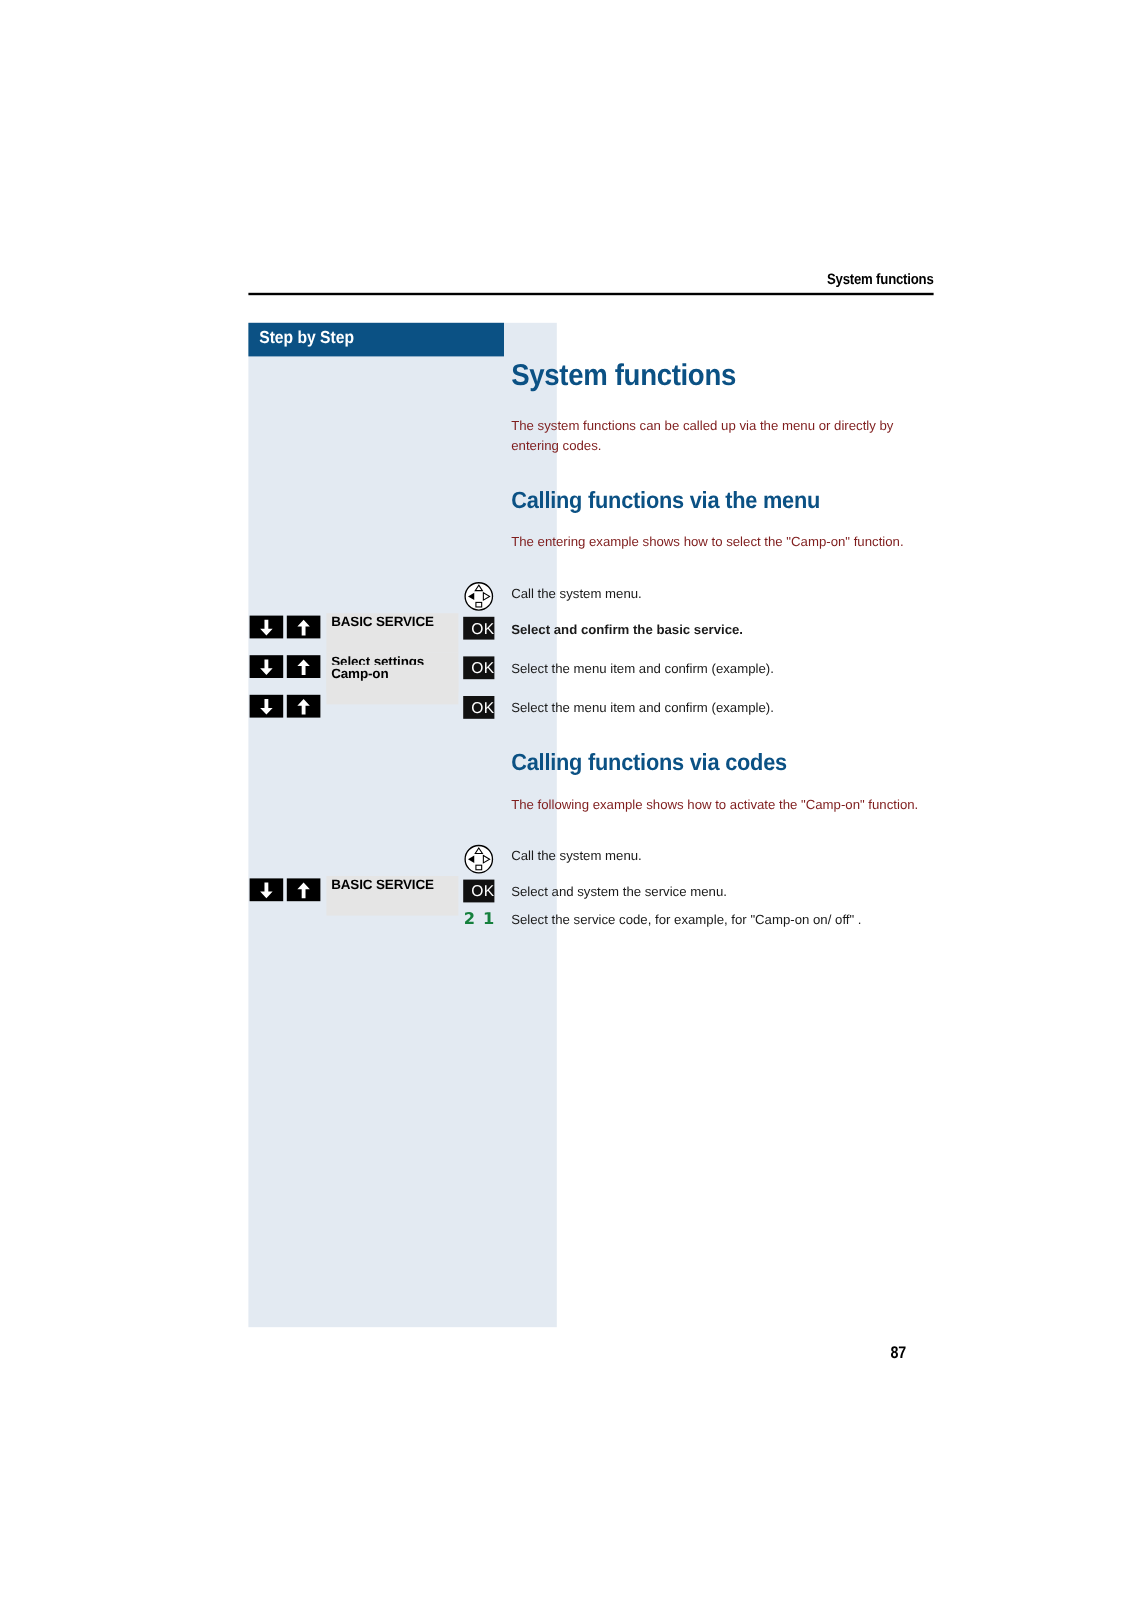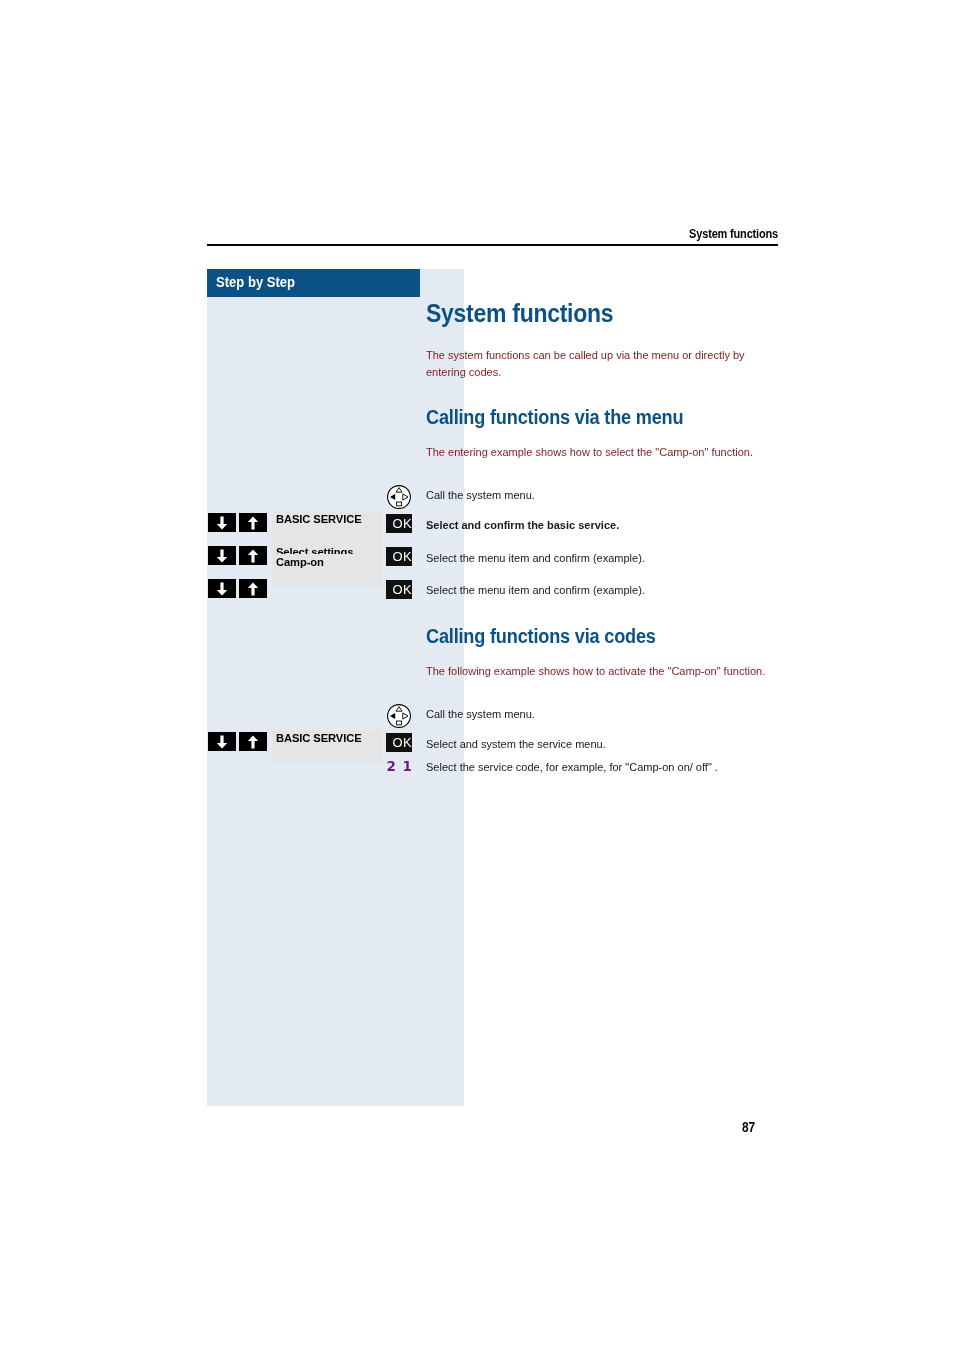--- a/index.html
+++ b/index.html
@@ -151,21 +151,21 @@
     letter-spacing: 0.3px;
     text-align: right;
     line-height: 19px;
   }
 
   .code-key {
     position: absolute;
     font-family: "DejaVu Sans", sans-serif;
     font-size: 13.5px;
     font-weight: bold;
-    color: #701a75;
+    color: #15803d;
     letter-spacing: 1px;
     white-space: nowrap;
     text-align: right;
     width: 34px;
   }
 
   .nav-wheel {
     position: absolute;
     width: 26px;
     height: 26px;

